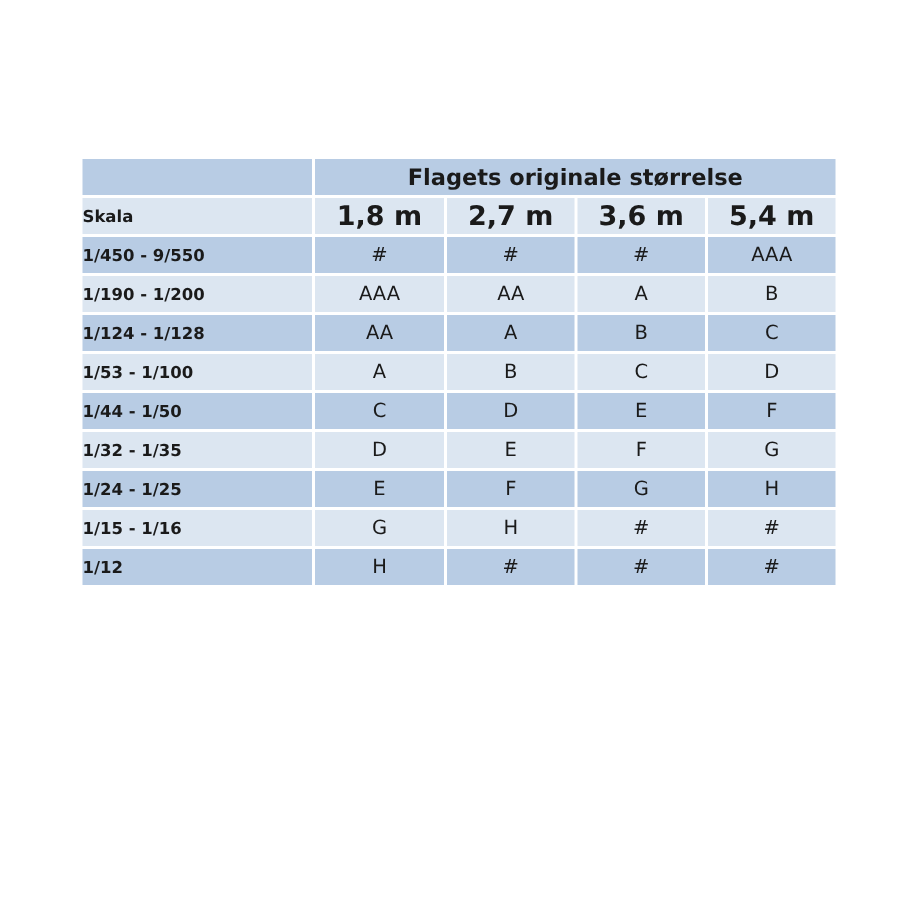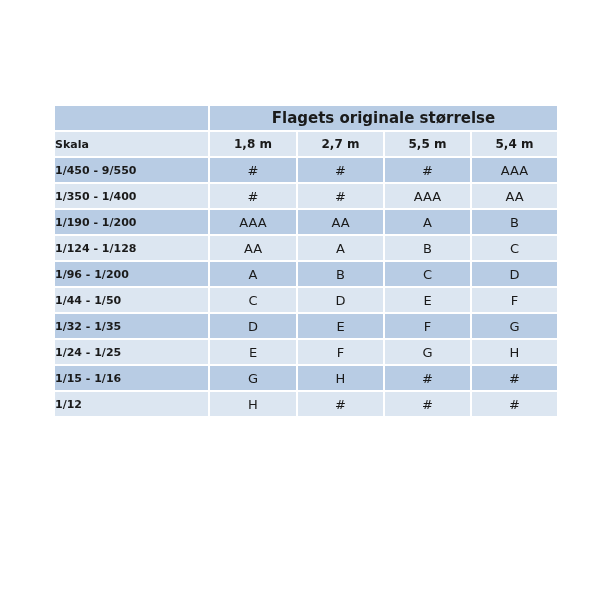--- a/index.html
+++ b/index.html
@@ -36,21 +36,21 @@
   tbody tr:nth-child(odd)  th, tbody tr:nth-child(odd)  td { background: var(--band-dark, #b8cce4); }
   tbody tr:nth-child(even) th, tbody tr:nth-child(even) td { background: var(--band-light, #dce6f1); }
 
   .title-cell {
     font-size: 15px;
     font-weight: bold;
     text-align: center;
     margin-left: 31px;
   }
   .colhead-cell {
-    font-size: 12px;
+    font-size: 18px;
     font-weight: bold;
     text-align: center;
   }
   .label-cell {
     font-size: 11px;
     font-weight: bold;
     text-align: left;
     padding-left: 7px;
   }
   .value-cell {
@@ -73,55 +73,48 @@
   </colgroup>
   <thead>
     <tr class="title-row">
       <td class="label-cell"></td>
       <th class="title-cell" colspan="4">Flagets originale størrelse</th>
     </tr>
     <tr class="colhead-row">
       <th class="label-cell">Skala</th>
       <th class="colhead-cell">1,8 m</th>
       <th class="colhead-cell">2,7 m</th>
-      <th class="colhead-cell">5,5 m</th>
+      <th class="colhead-cell">3,6 m</th>
       <th class="colhead-cell">5,4 m</th>
     </tr>
   </thead>
   <tbody>
     <tr>
       <th class="label-cell">1/450 - 9/550</th>
       <td class="value-cell">#</td>
       <td class="value-cell">#</td>
       <td class="value-cell">#</td>
       <td class="value-cell">AAA</td>
-    </tr>
-    <tr>
-      <th class="label-cell">1/350 - 1/400</th>
-      <td class="value-cell">#</td>
-      <td class="value-cell">#</td>
-      <td class="value-cell">AAA</td>
-      <td class="value-cell">AA</td>
     </tr>
     <tr>
       <th class="label-cell">1/190 - 1/200</th>
       <td class="value-cell">AAA</td>
       <td class="value-cell">AA</td>
       <td class="value-cell">A</td>
       <td class="value-cell">B</td>
     </tr>
     <tr>
       <th class="label-cell">1/124 - 1/128</th>
       <td class="value-cell">AA</td>
       <td class="value-cell">A</td>
       <td class="value-cell">B</td>
       <td class="value-cell">C</td>
     </tr>
     <tr>
-      <th class="label-cell">1/96 - 1/200</th>
+      <th class="label-cell">1/53 - 1/100</th>
       <td class="value-cell">A</td>
       <td class="value-cell">B</td>
       <td class="value-cell">C</td>
       <td class="value-cell">D</td>
     </tr>
     <tr>
       <th class="label-cell">1/44 - 1/50</th>
       <td class="value-cell">C</td>
       <td class="value-cell">D</td>
       <td class="value-cell">E</td>

